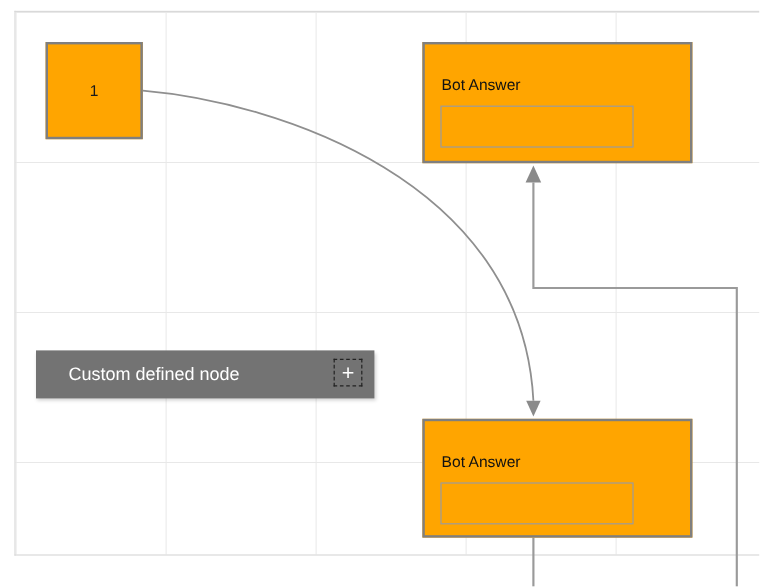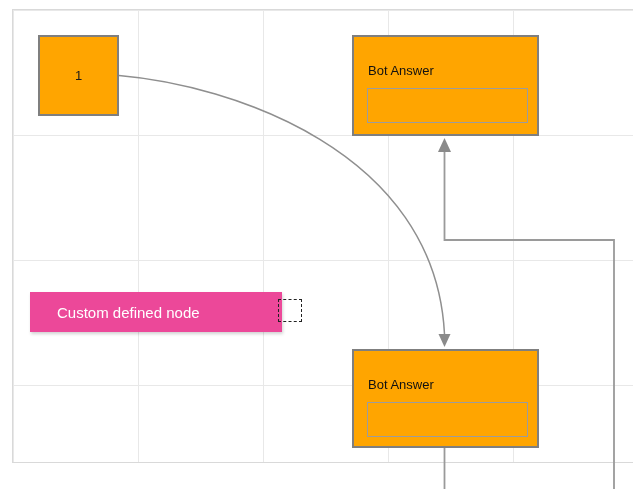--- a/index.html
+++ b/index.html
@@ -47,43 +47,43 @@
   #node-1 {
     left: 38px; top: 35px;
     width: 81px; height: 81px;
     display: flex;
     align-items: center;
     justify-content: center;
     font-size: 13px;
     color: #1a1a1a;
   }
   .bot-answer {
-    width: 187px; height: 101px;
+    width: 225px; height: 101px;
   }
   #bot-answer-top  { left: 352px; top: 35px; }
   #bot-answer-bottom { left: 352px; top: 349px; height: 99px; }
   .bot-title {
     position: absolute;
     left: 14px; top: 26px;
     font-size: 13px;
     color: #111111;
     white-space: nowrap;
   }
   .bot-field {
     position: absolute;
     left: 13px; top: 51px;
     width: 161px; height: 35px;
     box-sizing: border-box;
     border: 1px solid #9c9c9c;
     background: transparent;
   }
   #custom-node {
     left: 30px; top: 292px;
-    width: 252px; height: 40px;
-    background: #ec4899;
+    width: 282px; height: 40px;
+    background: #737373;
     box-shadow: 1px 2px 3px rgba(0,0,0,0.18);
     display: flex;
     align-items: center;
   }
   #custom-node .custom-label {
     padding-left: 27px;
     font-size: 15px;
     color: #ffffff;
     white-space: nowrap;
   }

